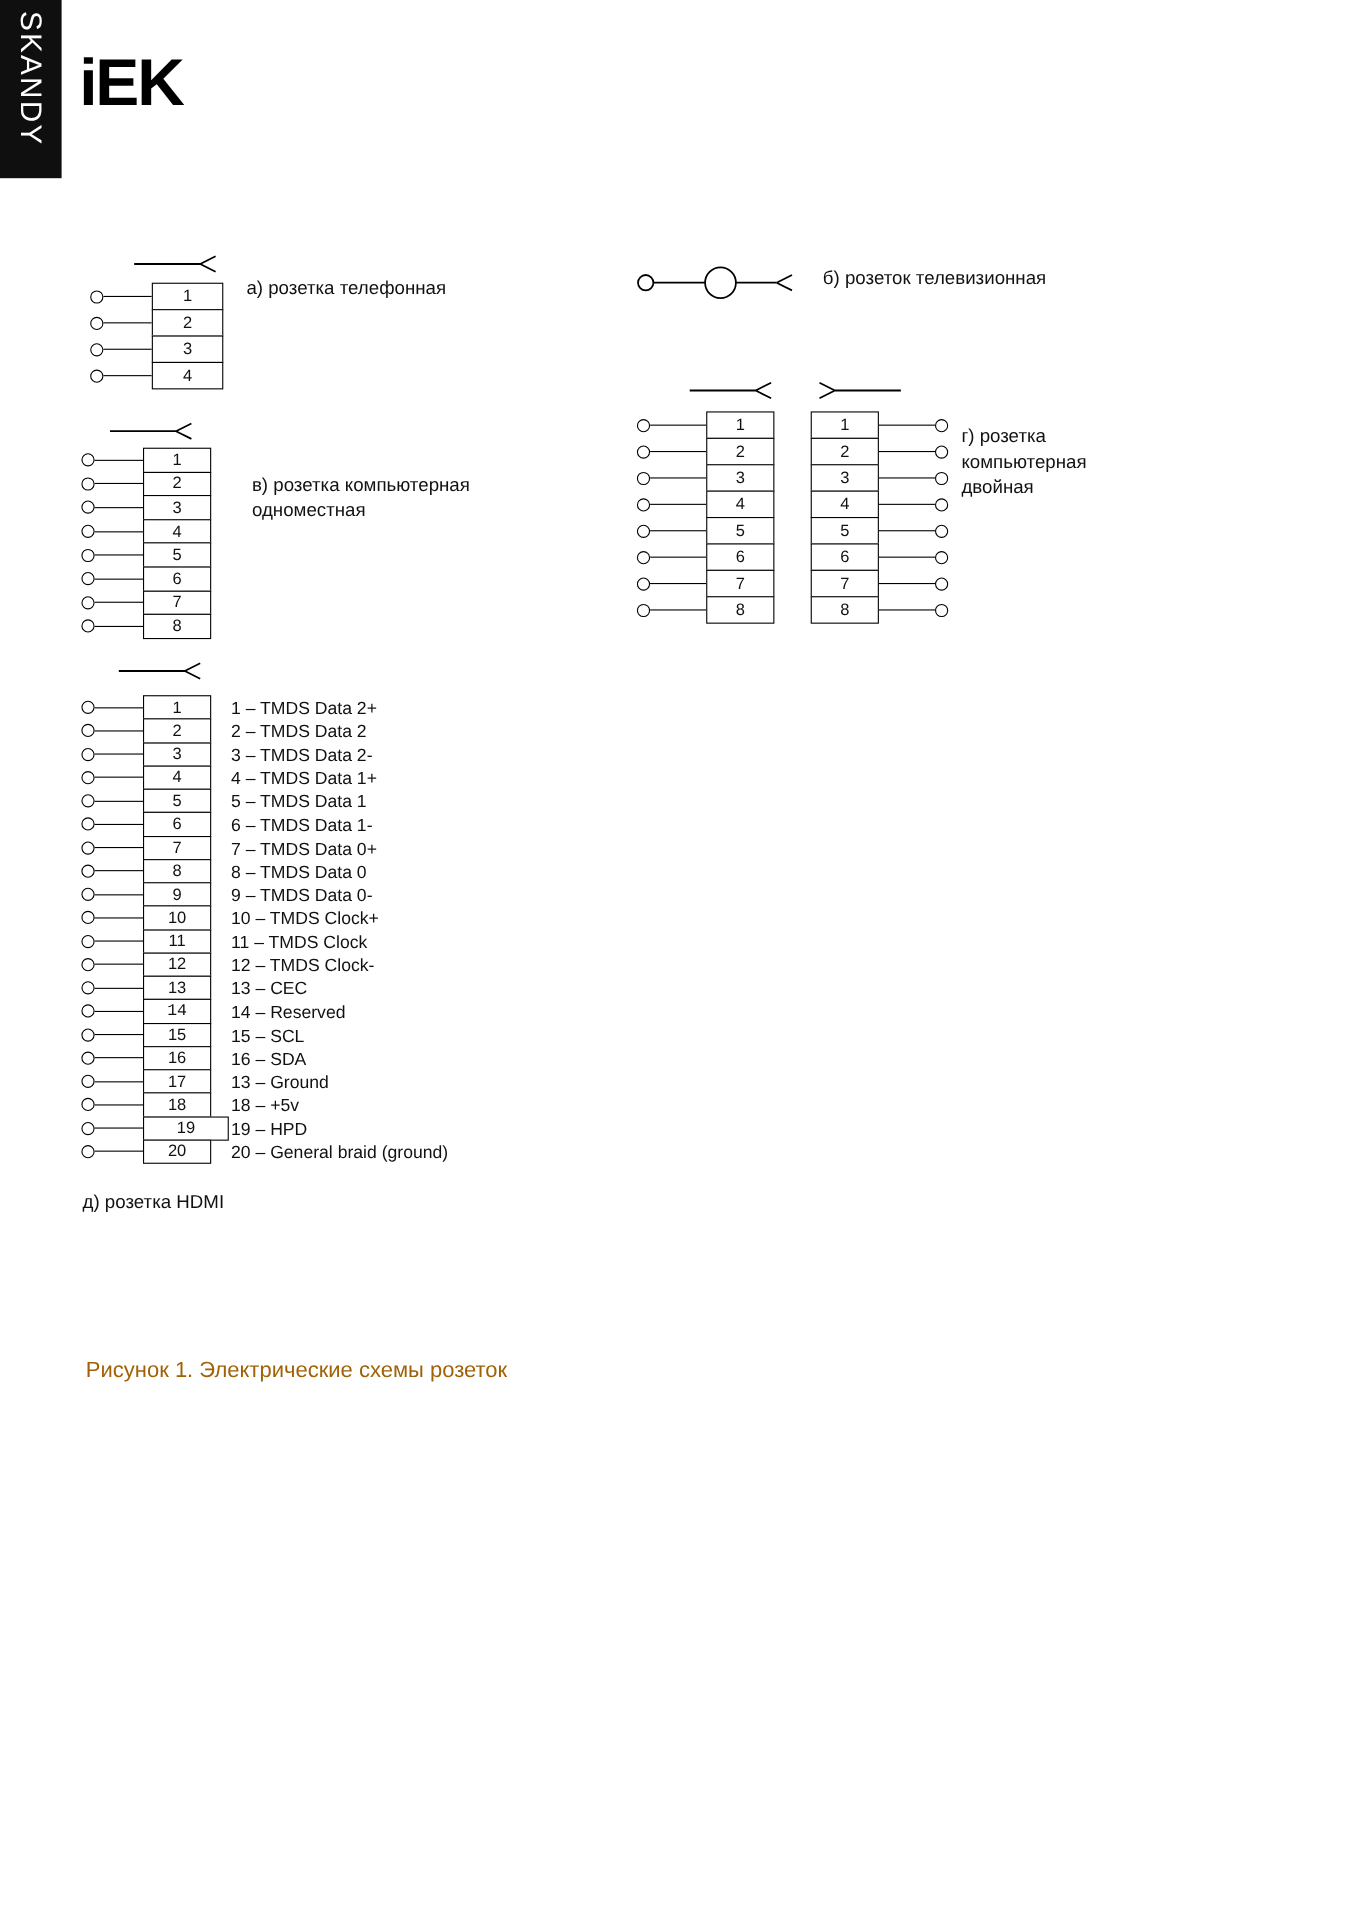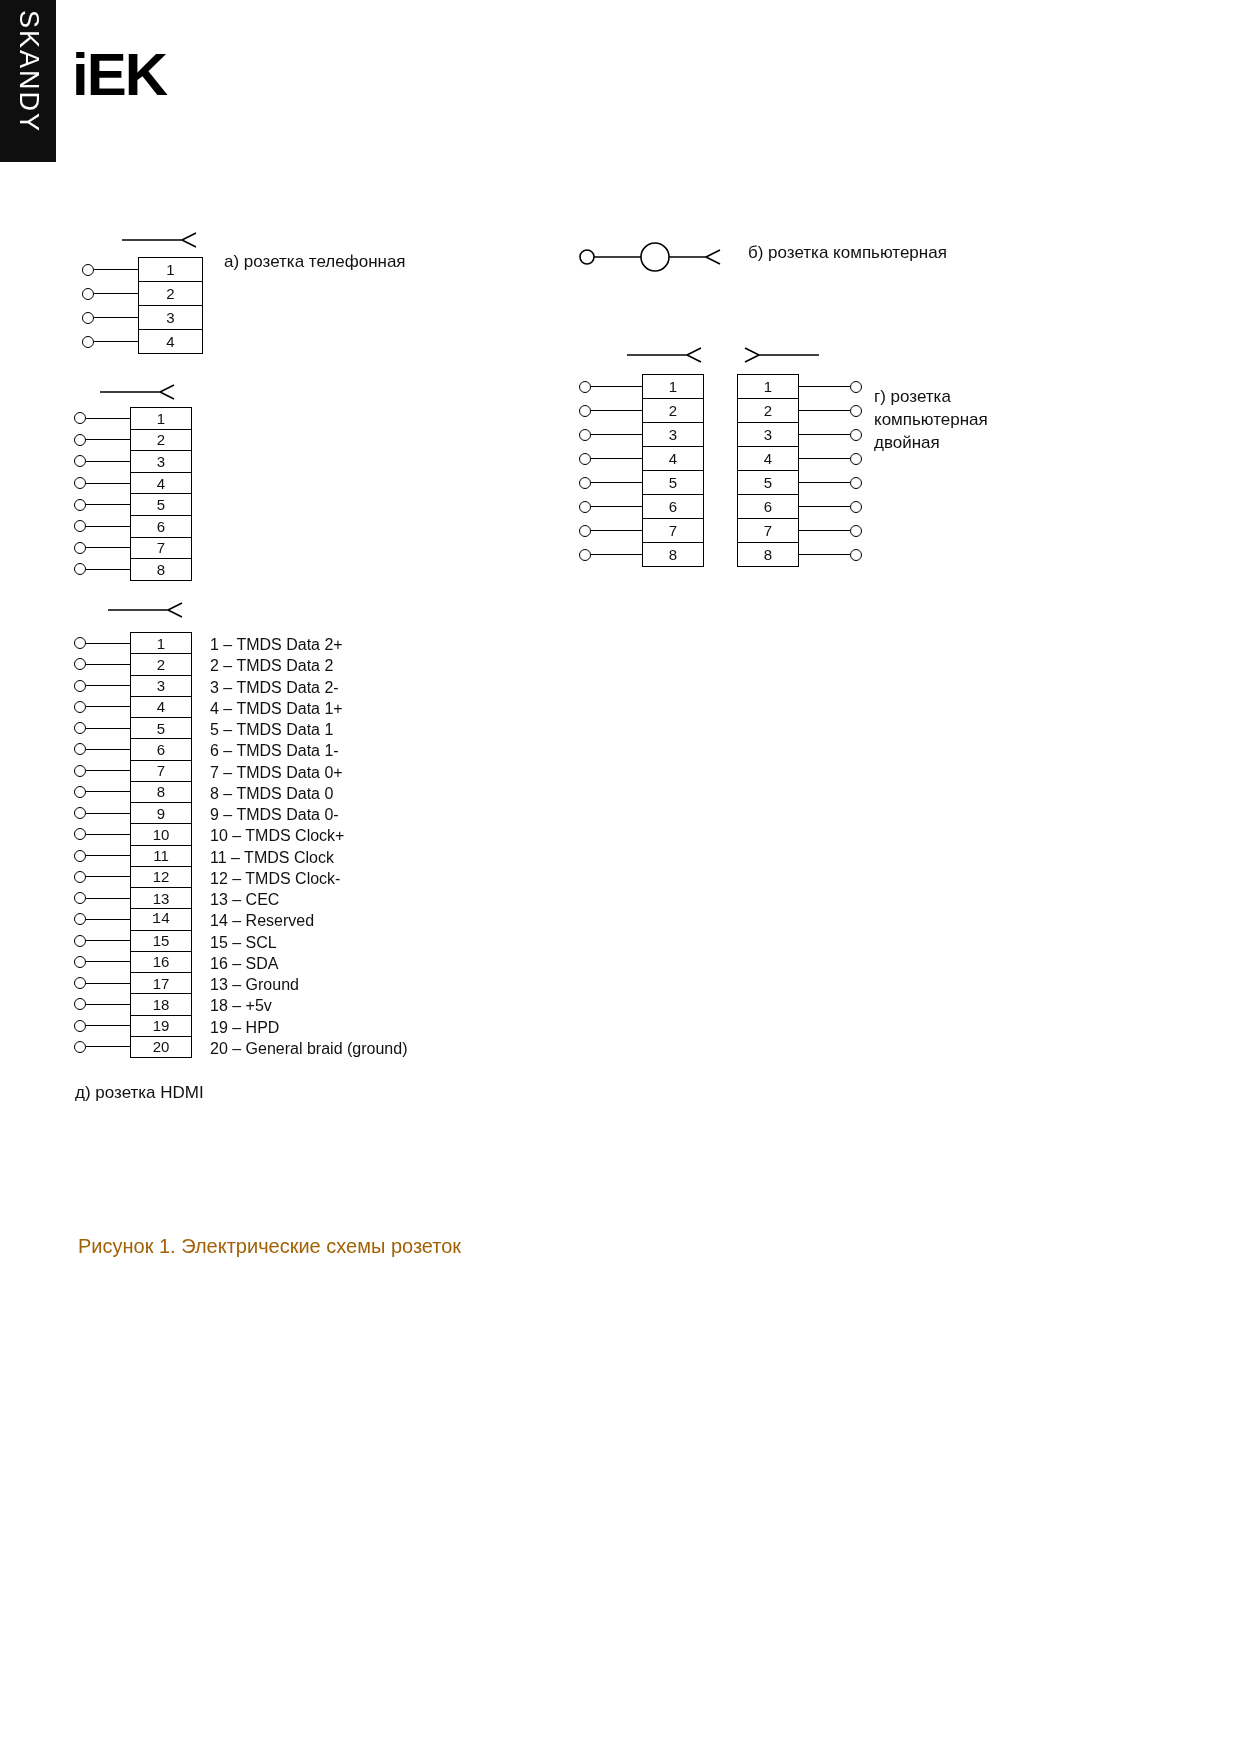--- a/index.html
+++ b/index.html
@@ -76,21 +76,21 @@
     </div>
   <div class="label" style="left:224px;top:252px">а) розетка телефонная</div>
 
   <svg class="sym" style="left:578px;top:239px" width="152" height="36" viewBox="0 0 152 36">
     <circle cx="9" cy="18" r="7" stroke="#000" stroke-width="1.6" fill="none"></circle>
     <line x1="16" y1="18" x2="63" y2="18" stroke="#000" stroke-width="1.6"></line>
     <circle cx="77" cy="18" r="14" stroke="#000" stroke-width="1.6" fill="none"></circle>
     <line x1="91" y1="18" x2="128" y2="18" stroke="#000" stroke-width="1.6"></line>
     <path d="M128 18 L142 11 M128 18 L142 25" stroke="#000" stroke-width="1.6" fill="none"></path>
   </svg>
-  <div class="label" style="left:748px;top:243px">б) розетка компьютерная</div>
+  <div class="label" style="left:748px;top:243px">б) розеток телевизионная</div>
 
   <svg class="sym" style="left:98px;top:382px" width="85" height="20" viewBox="0 0 85 20">
     <path d="M2 10 H62 M62 10 L76 3 M62 10 L76 17" stroke="#000" stroke-width="1.6" fill="none"></path>
   </svg>
   <div class="connector" style="left:74px;top:407px">
       <div class="pin-row" style="height: 22.6px;">
         <span class="terminal"></span>
         <span class="wire" style="width: 44px;"></span>
         <span class="pin-cell" style="width: 62px;">1</span>
       </div>
@@ -123,20 +123,24 @@
         <span class="terminal"></span>
         <span class="wire" style="width: 44px;"></span>
         <span class="pin-cell" style="width: 62px;">7</span>
       </div>
       <div class="pin-row" style="height: 22.6px;">
         <span class="terminal"></span>
         <span class="wire" style="width: 44px;"></span>
         <span class="pin-cell" style="width: 62px;">8</span>
       </div>
     </div>
+  <div class="label" style="left:229px;top:429px">
+    <span class="ln">в) розетка компьютерная</span>
+    <span class="ln">одноместная</span>
+  </div>
 
   <svg class="sym" style="left:625px;top:345px" width="85" height="20" viewBox="0 0 85 20">
     <path d="M2 10 H62 M62 10 L76 3 M62 10 L76 17" stroke="#000" stroke-width="1.6" fill="none"></path>
   </svg>
   <svg class="sym" style="left:736px;top:345px" width="85" height="20" viewBox="0 0 85 20">
     <path d="M83 10 H23 M23 10 L9 3 M23 10 L9 17" stroke="#000" stroke-width="1.6" fill="none"></path>
   </svg>
   <div class="connector" style="left:579px;top:374px">
       <div class="pin-row" style="height: 25px;">
         <span class="terminal"></span>
@@ -317,21 +321,21 @@
         <span class="pin-cell" style="width: 62px;">17</span>
       </div>
       <div class="pin-row" style="height: 22.25px;">
         <span class="terminal"></span>
         <span class="wire" style="width: 44px;"></span>
         <span class="pin-cell" style="width: 62px;">18</span>
       </div>
       <div class="pin-row" style="height: 22.25px;">
         <span class="terminal"></span>
         <span class="wire" style="width: 44px;"></span>
-        <span class="pin-cell" style="width: 62px; text-align: center;">19</span>
+        <span class="pin-cell" style="width: 78px; text-align: center;">19</span>
       </div>
       <div class="pin-row" style="height: 22.25px;">
         <span class="terminal"></span>
         <span class="wire" style="width: 44px;"></span>
         <span class="pin-cell" style="width: 62px;">20</span>
       </div>
     </div>
   <div class="pin-list" style="left:210px;top:634px">
       <div class="pin-desc">1 – TMDS Data 2+</div>
       <div class="pin-desc">2 – TMDS Data 2</div>

